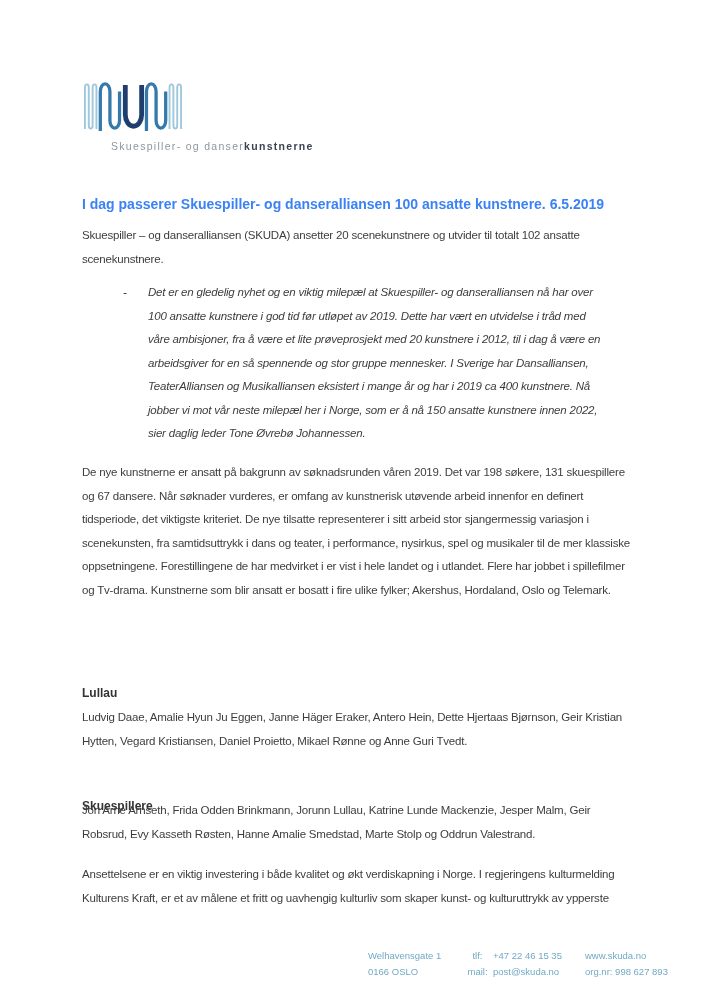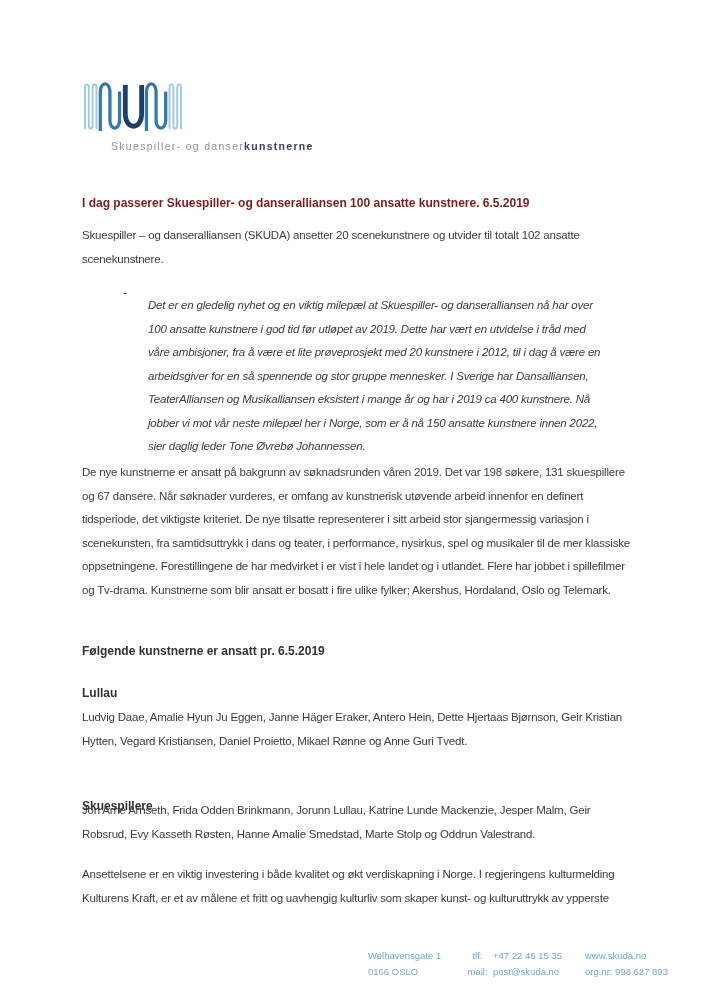--- a/index.html
+++ b/index.html
@@ -20,34 +20,34 @@
   .brand {
     left: 111px; top: 140px;
     font-size: 10.5px; letter-spacing: 1.3px;
     color: #8e969e; white-space: nowrap;
   }
   .brand .brand-bold { font-weight: 700; color: #3a4450; }
 
   
   .doc-title {
     left: 82px; top: 196px; width: 560px;
-    font-size: 12px; font-weight: 700; color: #7f1d1d;
+    font-size: 14px; font-weight: 700; color: #3b82f6;
   }
   .para {
     font-size: 11.5px; letter-spacing: -0.2px;
     line-height: 23.5px; color: #3d3d3d;
   }
   .lead  { left: 82px; top: 224px; width: 548px; }
   .quote-block {
     left: 123px; top: 281px; width: 482px;
     display: flex; align-items: flex-start;
     font-style: italic;
   }
   .quote-dash { flex: 0 0 25px; }
-  .quote-text { flex: 1 1 auto; margin-top: 13px; }
+  .quote-text { flex: 1 1 auto; }
   .body-1 { left: 82px; top: 461px; width: 548px; }
   .subheading {
     left: 82px; top: 644px; width: 548px;
     font-size: 12px; font-weight: 700; color: #333333;
   }
   .group-heading {
     width: 548px; left: 82px;
     font-size: 12px; font-weight: 700; color: #333333;
   }
   .h-dansere { top: 686px; }
@@ -87,21 +87,20 @@
 
   <div class="abs para lead">Skuespiller – og danseralliansen (SKUDA) ansetter 20 scenekunstnere og utvider til totalt 102 ansatte scenekunstnere.</div>
 
   <div class="abs para quote-block">
     <span class="quote-dash">-</span>
     <span class="quote-text">Det er en gledelig nyhet og en viktig milepæl at Skuespiller- og danseralliansen nå har over 100 ansatte kunstnere i god tid før utløpet av 2019. Dette har vært en utvidelse i tråd med våre ambisjoner, fra å være et lite prøveprosjekt med 20 kunstnere i 2012, til i dag å være en arbeidsgiver for en så spennende og stor gruppe mennesker. I Sverige har Dansalliansen, TeaterAlliansen og Musikalliansen eksistert i mange år og har i 2019 ca 400 kunstnere. Nå jobber vi mot vår neste milepæl her i Norge, som er å nå 150 ansatte kunstnere innen 2022, sier daglig leder Tone Øvrebø Johannessen.</span>
   </div>
 
   <div class="abs para body-1">De nye kunstnerne er ansatt på bakgrunn av søknadsrunden våren 2019. Det var 198 søkere, 131 skuespillere og 67 dansere. Når søknader vurderes, er omfang av kunstnerisk utøvende arbeid innenfor en definert tidsperiode, det viktigste kriteriet. De nye tilsatte representerer i sitt arbeid stor sjangermessig variasjon i scenekunsten, fra samtidsuttrykk i dans og teater, i performance, nysirkus, spel og musikaler til de mer klassiske oppsetningene. Forestillingene de har medvirket i er vist i hele landet og i utlandet. Flere har jobbet i spillefilmer og Tv-drama. Kunstnerne som blir ansatt er bosatt i fire ulike fylker; Akershus, Hordaland, Oslo og Telemark.</div>
 
-  <div class="abs subheading">Følgende kunstnerne er ansatt pr. 6.5.2019</div>
 
   <div class="abs group-heading h-dansere">Lullau</div>
   <div class="abs para dancers">Ludvig Daae, Amalie Hyun Ju Eggen, Janne Häger Eraker, Antero Hein, Dette Hjertaas Bjørnson, Geir Kristian Hytten, Vegard Kristiansen, Daniel Proietto, Mikael Rønne og Anne Guri Tvedt.</div>
 
   <div class="abs group-heading h-skuespillere">Skuespillere</div>
   <div class="abs para actors">Jon Arne Arnseth, Frida Odden Brinkmann, Jorunn Lullau, Katrine Lunde Mackenzie, Jesper Malm, Geir Robsrud, Evy Kasseth Røsten, Hanne Amalie Smedstad, Marte Stolp og Oddrun Valestrand.</div>
 
   <div class="abs para body-2">Ansettelsene er en viktig investering i både kvalitet og økt verdiskapning i Norge. I regjeringens kulturmelding Kulturens Kraft, er et av målene et fritt og uavhengig kulturliv som skaper kunst- og kulturuttrykk av ypperste</div>
 
   <div class="abs footer">

